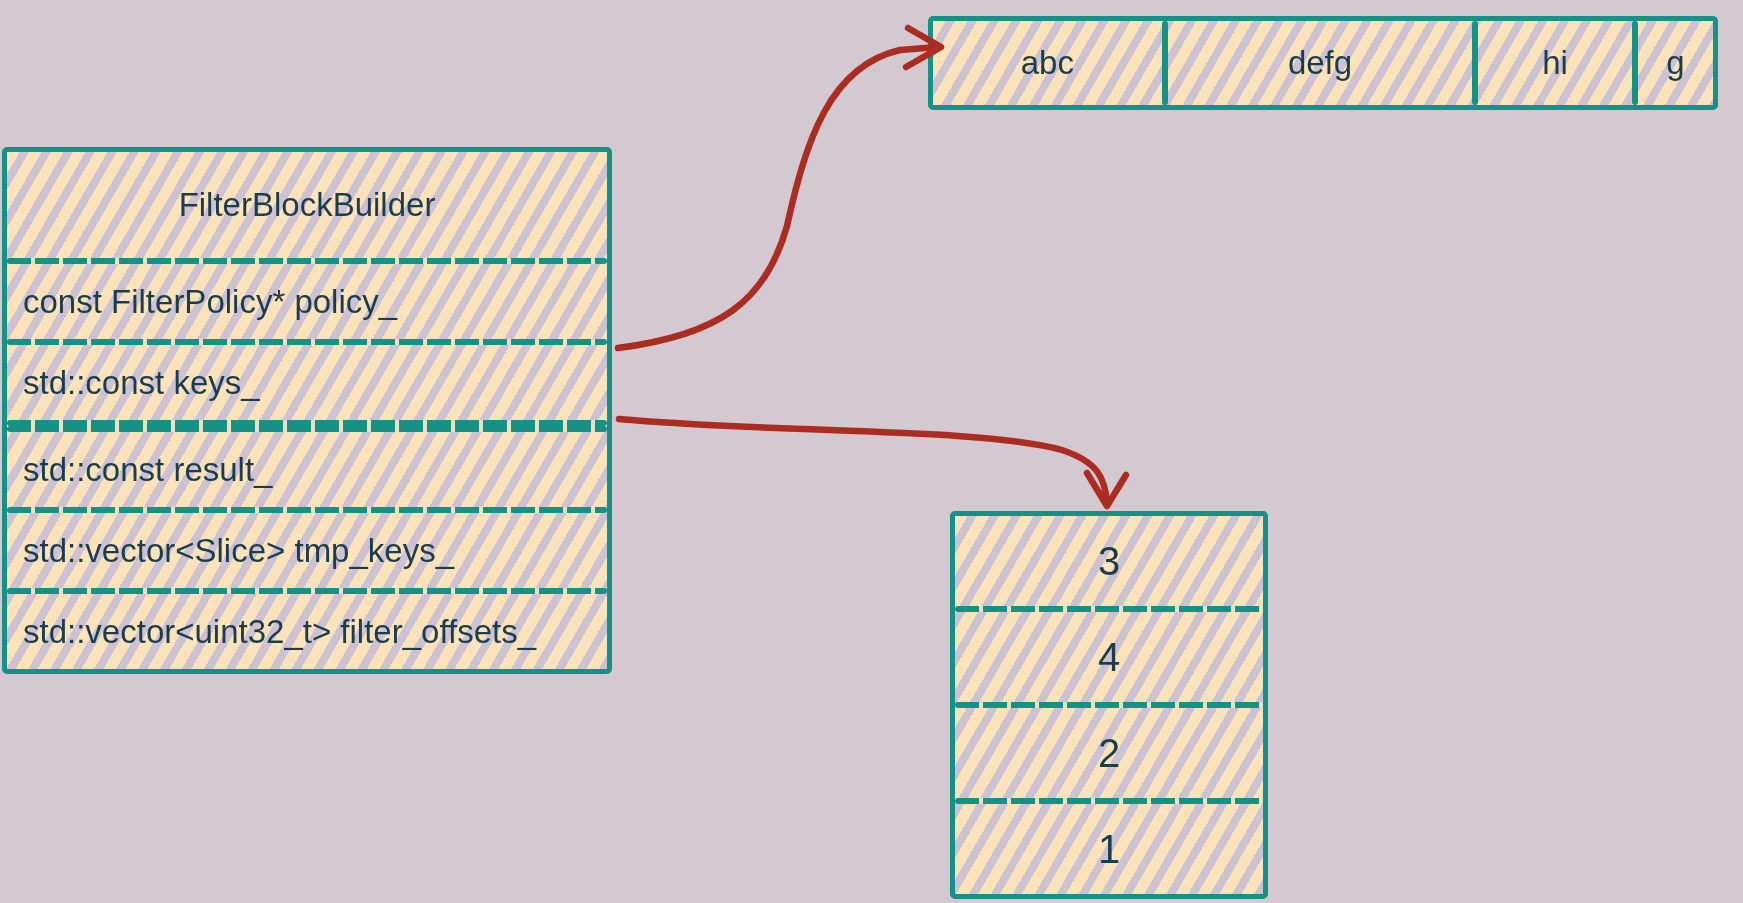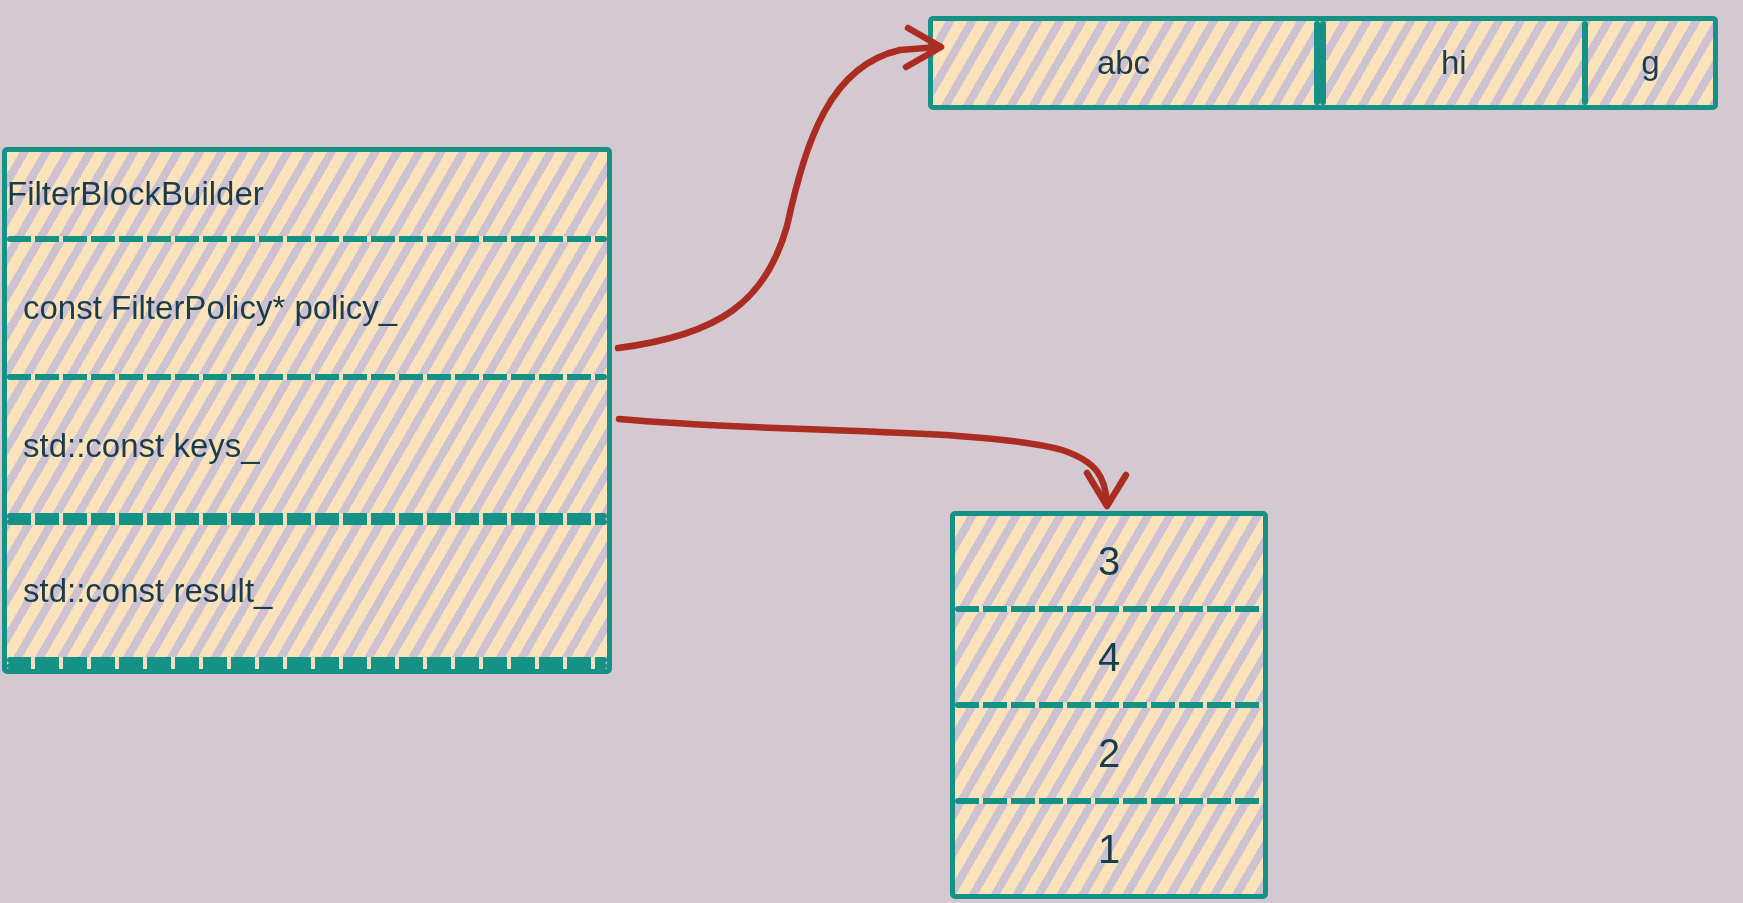--- a/index.html
+++ b/index.html
@@ -41,22 +41,22 @@
     align-items: center;
     color: #1b3c4c;
     font-size: 33px;
     flex: 1 1 0;
     padding: 8px 16px;
     white-space: nowrap;
     overflow: hidden;
   }
   .class-box .row.title-row {
     flex: 0 0 84px;
-    justify-content: flex-start;
-    padding: 0;
+    justify-content: center;
+    padding: 11px;
   }
   
   .hdiv {
     flex: 0 0 6px;
     background: repeating-linear-gradient(
       90deg,
       #169186 0px, #169186 24px,
       #efe0c2 24px, #efe0c2 28px
     );
     border-radius: 3px;
@@ -127,28 +127,37 @@
     <div class="hdiv"></div>
     <div class="row">
       <span>std::const keys_</span>
     </div>
     <div class="hdiv"></div>
     <div class="hdiv"></div>
     <div class="row">
       <span>std::const result_</span>
     </div>
     <div class="hdiv"></div>
+    <div class="row">
+      <span>std::vector&lt;Slice&gt; tmp_keys_</span>
+    </div>
     <div class="hdiv"></div>
+    <div class="row">
+      <span>std::vector&lt;uint32_t&gt; filter_offsets_</span>
+    </div>
   </section>
 
   <section class="shape hatch keys-array">
     <div class="cell" style="flex: 237 1 0;">
       <span>abc</span>
     </div>
     <div class="vdiv"></div>
+    <div class="cell" style="flex: 316 1 0;">
+      <span>defg</span>
+    </div>
     <div class="vdiv"></div>
     <div class="cell" style="flex: 159 1 0; border-radius: 11px;">
       <span>hi</span>
     </div>
     <div class="vdiv"></div>
     <div class="cell" style="flex: 78 1 0;">
       <span>g</span>
     </div>
   </section>
 

